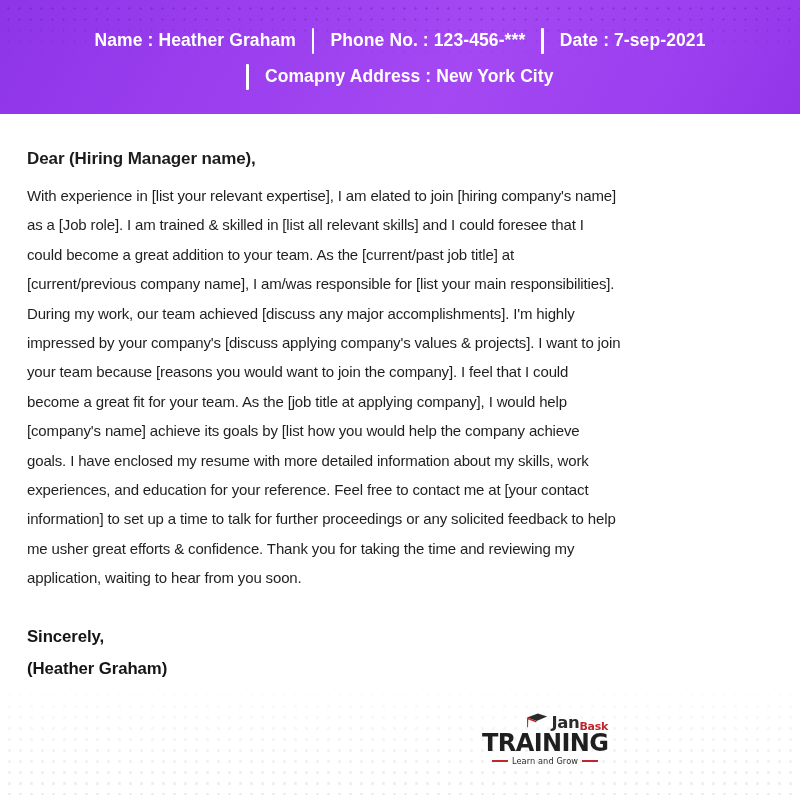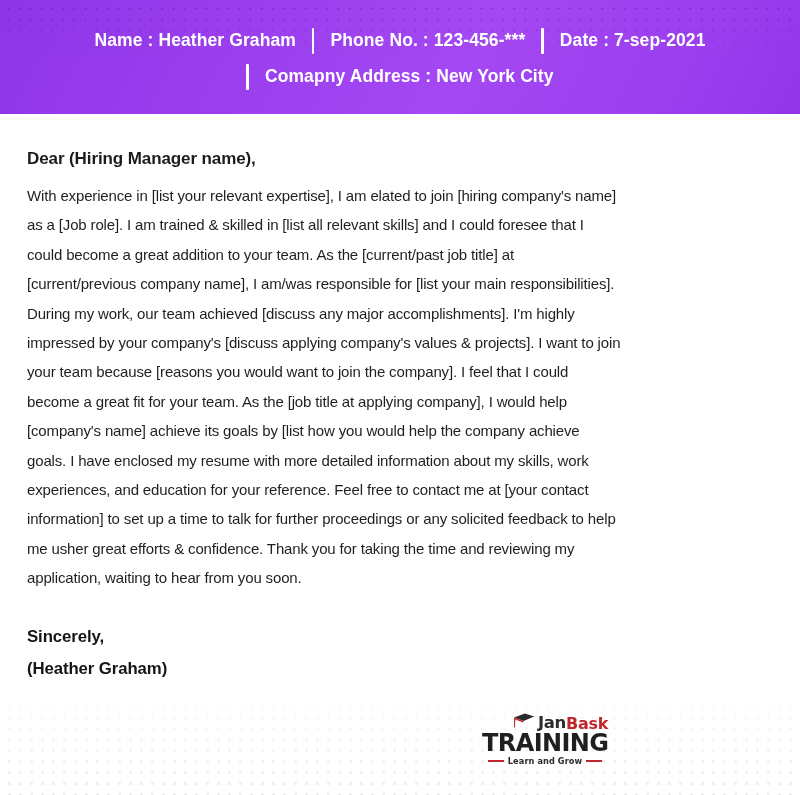--- a/index.html
+++ b/index.html
@@ -185,21 +185,21 @@
   .logo-jan {
     font-family: "DejaVu Sans", sans-serif;
     font-size: 16.5px;
     font-weight: 700;
     color: #2b2b2b;
     letter-spacing: -0.3px;
   }
 
   .logo-bask {
     font-family: "DejaVu Sans", sans-serif;
-    font-size: 16px;
+    font-size: 11px;
     font-weight: 700;
     color: #c0272d;
     letter-spacing: -0.3px;
   }
 
   .logo-training {
     font-family: "DejaVu Sans", sans-serif;
     font-size: 24px;
     font-weight: 700;
     color: #1f1f1f;
@@ -219,21 +219,21 @@
   .logo-rule {
     height: 1.5px;
     width: 16px;
     background: #c0272d;
     flex: 0 0 auto;
   }
 
   .logo-tagline {
     font-family: "DejaVu Sans", sans-serif;
     font-size: 8.2px;
-    font-weight: 700;
+    font-weight: 400;
     color: #2b2b2b;
     letter-spacing: 0.1px;
     white-space: nowrap;
   }
 </style>
 </head>
 <body>
 
 <div class="page">
 

